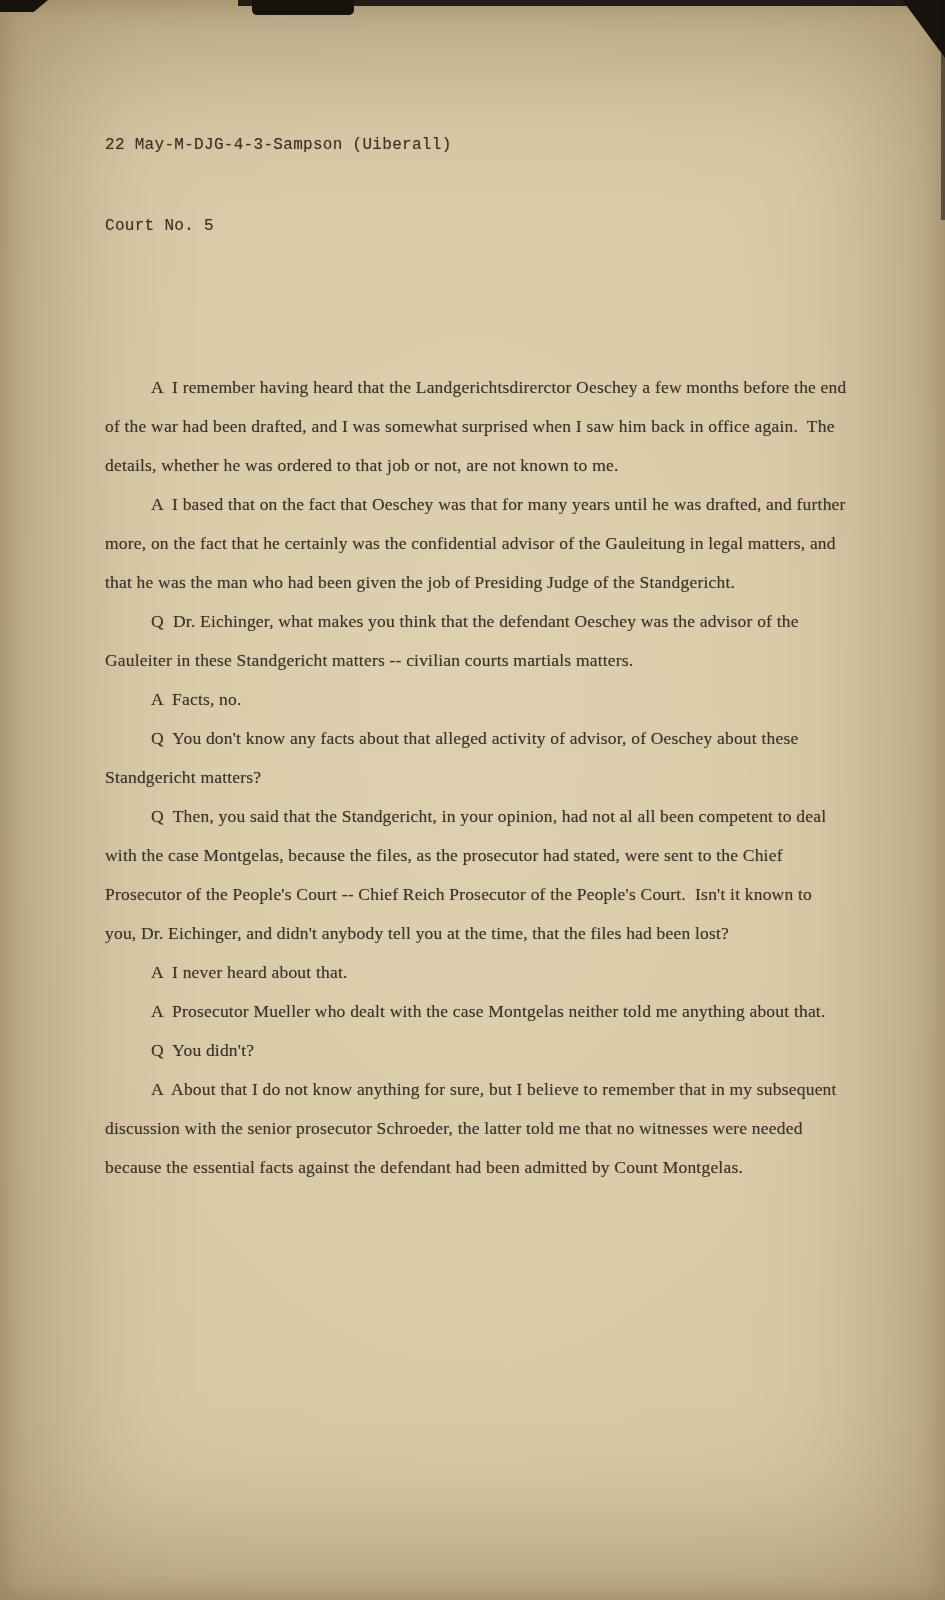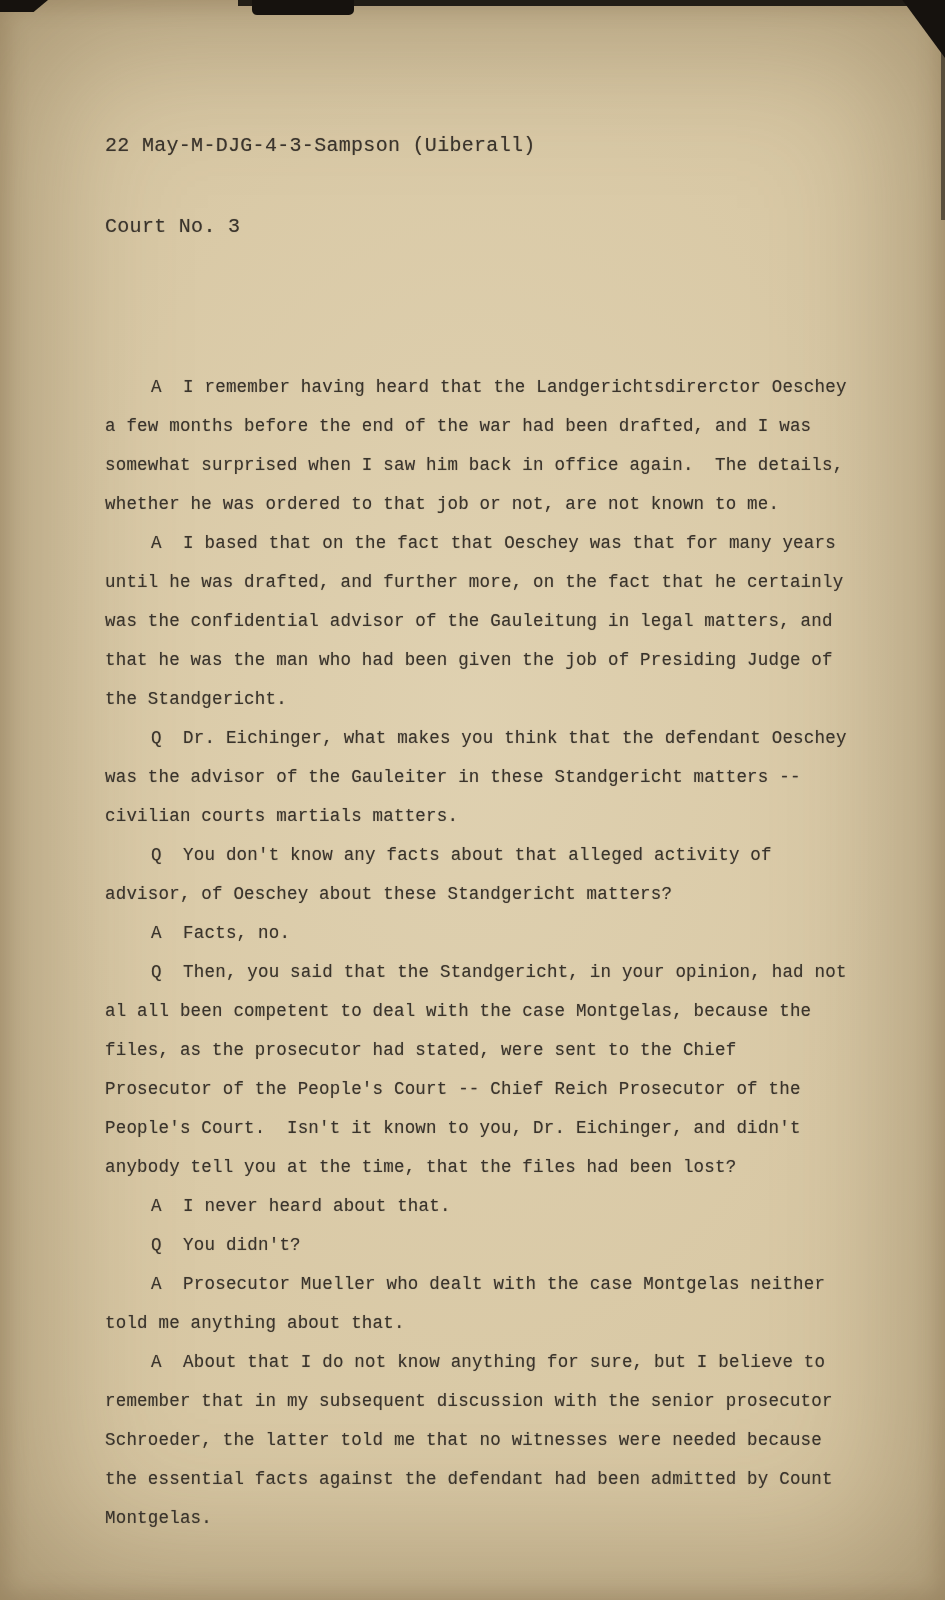--- a/index.html
+++ b/index.html
@@ -37,62 +37,63 @@
 
   .content {
     position: absolute;
     left: 105px;
     top: 0;
     width: 742px;
     text-shadow: 0 0 1px rgba(58,52,44,0.45);
   }
   .doc-header {
     margin-top: 78px;
-    font-size: 20px;
+    font-size: 16px;
     line-height: 27px;
     letter-spacing: 0.3px;
     white-space: pre;
   }
   .transcript-body {
     margin-top: 74px;
     font-size: 17.5px;
     line-height: 39px;
   }
   .para {
     margin: 0;
     text-indent: 46px;
     white-space: pre-wrap;
     letter-spacing: 0.2px;
+    font-family: Liberation Serif, serif;
   }
 </style>
 </head>
 <body>
 
 <div class="paper">
 
   <div class="artifact artifact-top-line"></div>
   <div class="artifact artifact-top-blob"></div>
   <div class="artifact artifact-corner-left"></div>
   <div class="artifact artifact-corner-right"></div>
   <div class="artifact artifact-right-edge"></div>
 
   <div class="content">
 
     <div class="doc-header">
       <div>22 May-M-DJG-4-3-Sampson (Uiberall)</div>
-      <div>Court No. 3</div>
+      <div>Court No. 5</div>
     </div>
 
     <div class="transcript-body">
         <p class="para"><span>A</span>  I remember having heard that the Landgerichtsdirerctor Oeschey a few months before the end of the war had been drafted, and I was somewhat surprised when I saw him back in office again.  The details, whether he was ordered to that job or not, are not known to me.</p>
         <p class="para"><span>A</span>  I based that on the fact that Oeschey was that for many years until he was drafted, and further more, on the fact that he certainly was the confidential advisor of the Gauleitung in legal matters, and that he was the man who had been given the job of Presiding Judge of the Standgericht.</p>
         <p class="para"><span>Q</span>  Dr. Eichinger, what makes you think that the defendant Oeschey was the advisor of the Gauleiter in these Standgericht matters -- civilian courts martials matters.</p>
+        <p class="para"><span>A</span>  Facts, no.</p>
         <p class="para"><span>Q</span>  You don't know any facts about that alleged activity of advisor, of Oeschey about these Standgericht matters?</p>
-        <p class="para"><span>A</span>  Facts, no.</p>
         <p class="para"><span>Q</span>  Then, you said that the Standgericht, in your opinion, had not al all been competent to deal with the case Montgelas, because the files, as the prosecutor had stated, were sent to the Chief Prosecutor of the People's Court -- Chief Reich Prosecutor of the People's Court.  Isn't it known to you, Dr. Eichinger, and didn't anybody tell you at the time, that the files had been lost?</p>
         <p class="para"><span>A</span>  I never heard about that.</p>
+        <p class="para"><span>A</span>  Prosecutor Mueller who dealt with the case Montgelas neither told me anything about that.</p>
         <p class="para"><span>Q</span>  You didn't?</p>
-        <p class="para"><span>A</span>  Prosecutor Mueller who dealt with the case Montgelas neither told me anything about that.</p>
         <p class="para"><span>A</span>  About that I do not know anything for sure, but I believe to remember that in my subsequent discussion with the senior prosecutor Schroeder, the latter told me that no witnesses were needed because the essential facts against the defendant had been admitted by Count Montgelas.</p>
       </div>
 
   </div>
 </div>
 
 </body></html>

